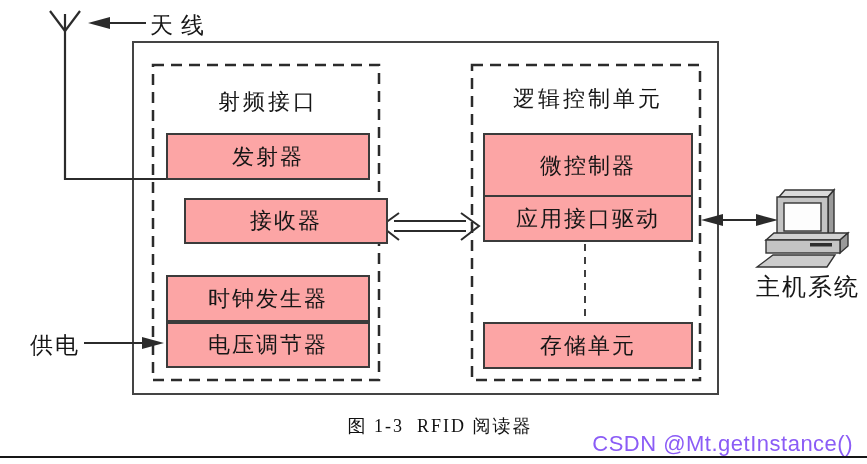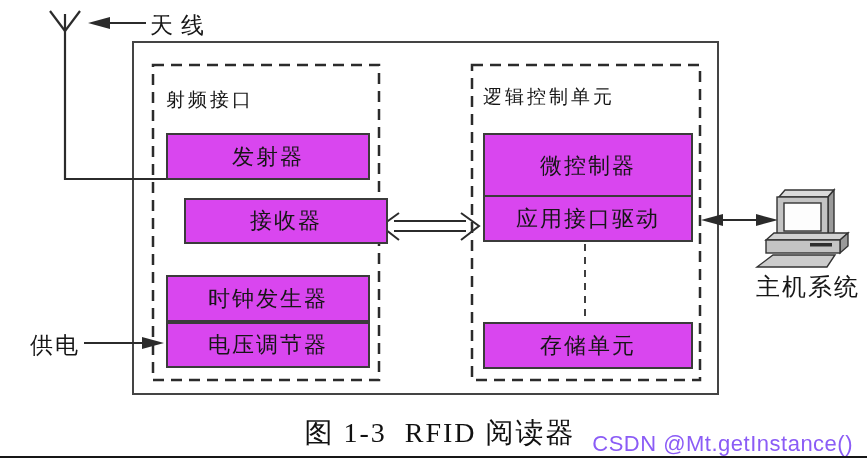--- a/index.html
+++ b/index.html
@@ -8,40 +8,40 @@
     width:867px;height:464px;
     background:#ffffff;
     overflow:hidden;
     font-family:"Liberation Serif","DejaVu Serif",serif;
     color:#1c1c1c;
   }
   .layer{position:absolute;left:0;top:0;width:867px;height:464px;}
   .inner-box{
     position:absolute;
     border:2px solid #3b3b3b;
-    background:#d946ef;
+    background:#fca5a5;
     display:flex;align-items:center;justify-content:center;
     font-size:22px;letter-spacing:2px;color:#161616;
     box-sizing:border-box;
   }
   .section-title{
     position:absolute;
-    font-size:19px;letter-spacing:3px;color:#161616;
-    text-align:left;white-space:nowrap;
+    font-size:22px;letter-spacing:3px;color:#161616;
+    text-align:center;white-space:nowrap;
   }
   .side-label{
     position:absolute;
     font-size:23px;letter-spacing:2px;color:#161616;
     white-space:nowrap;
   }
   .caption{
     position:absolute;
     left:120px;top:414px;width:640px;
     text-align:center;
-    font-size:28px;letter-spacing:2px;color:#111111;
+    font-size:18px;letter-spacing:2px;color:#111111;
     white-space:pre;
   }
   .watermark{
     position:absolute;
     right:14px;top:431px;
     font-family:"Liberation Sans","DejaVu Sans",sans-serif;
     font-size:22px;color:#8b5cf6;letter-spacing:0.5px;
     white-space:nowrap;
   }
   .bottom-rule{

